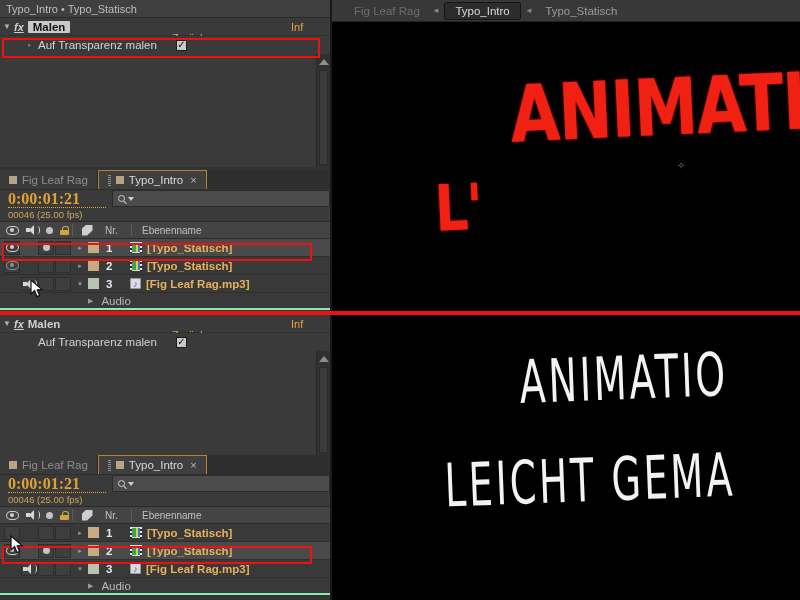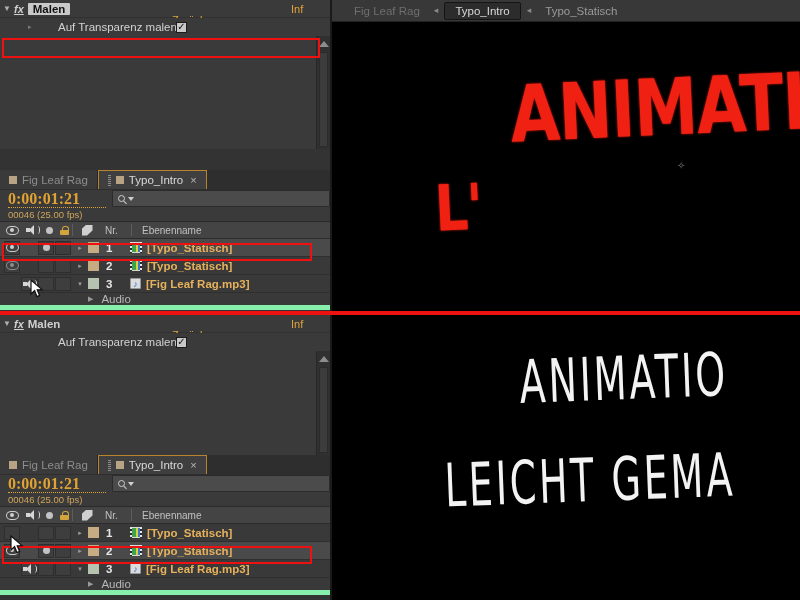--- a/index.html
+++ b/index.html
@@ -66,21 +66,21 @@
     position:absolute; left:172px; font-size:11px; color:#e2a33c;
     border-bottom:1px dotted #e2a33c;
     margin-top:23px;
   }
   .fx-info {
     position:absolute; left:291px; font-size:11px; color:#e2a33c;
     overflow:hidden; white-space:nowrap; width:14px;
   }
   .fx-row {
     height:18px; display:flex; align-items:center;
-    background:#3a3a3a; padding-left:28px;gap:20px;
+    background:#3a3a3a; padding-left:28px;
   }
   .fx-row .prop-twirl { width:10px; color:#7a7a7a; font-size:7px; }
   .fx-row .prop-label { font-size:11.5px; color:#d2d2d2; }
   .fx-check {
     position:absolute; left:176px; width:11px; height:11px;
     background:#c8c8c8; border:1px solid #1c1c1c;
     display:flex; align-items:center; justify-content:center;
     font-size:10px; color:#111; line-height:1;
   }
   .fx-body { background:#3a3a3a; position:relative; }
@@ -175,21 +175,21 @@
     background:repeating-linear-gradient(to bottom,#e8e8e8 0 2px,#2a2a2a 2px 4px);
   }
   .src-icon::before{left:-1px;} .src-icon::after{right:-1px;}
   .audio-icon {
     width:11px;height:11px;background:#dcdcdc;border:1px solid #999;
     border-radius:1px; color:#2b6fd8; font-size:9px; line-height:10px;
     text-align:center; flex:none;
   }
   .tl-subrow {
     height:17px; display:flex; align-items:center; background:#393939;
-    font-size:11.5px; color:#b7b7b7; border-bottom:5px solid #86efac;
+    font-size:11.5px; color:#b7b7b7; border-bottom:2px solid #86efac;
   }
   .tl-subrow .sub-twirl { margin-left:88px; color:#9a9a9a; font-size:7px; margin-right:8px; }
 
   
   .eye { width:13px;height:9px;position:relative; }
   .eye::before{content:"";position:absolute;inset:0;border:1.3px solid #cfcfcf;
     border-radius:50% / 60%;}
   .eye::after{content:"";position:absolute;left:4.4px;top:2.4px;width:4px;height:4px;
     border-radius:50%;background:#cfcfcf;}
   .eye.dim::before{border-color:#8d8d8d;} .eye.dim::after{background:#8d8d8d;}
@@ -238,20 +238,23 @@
 
   <div class="viewer" id="viewer-bottom">
     <div class="comp-text white-hand" style="left:182px;top:44px;font-size:40px;">ANIMATIO</div>
     <div class="comp-text white-hand" style="left:105px;top:146px;font-size:40px;">LEICHT GEMA</div>
   </div>
 
   <div class="divider-v"></div>
 
   <div class="leftcol" style="top:0; height:170px;">
 
+    <div class="fx-tabbar">
+      <span class="tab-label">Typo_Intro • Typo_Statisch</span>
+    </div>
 
     <div class="fx-header">
       <span class="fx-twirl">▼</span>
       <span class="fx-fx">fx</span>
       <span class="fx-name">Malen</span>
       <span class="fx-reset">Zurück</span>
       <span class="fx-info">Inf</span>
     </div>
 
     <div class="fx-row" style="position:relative;">

